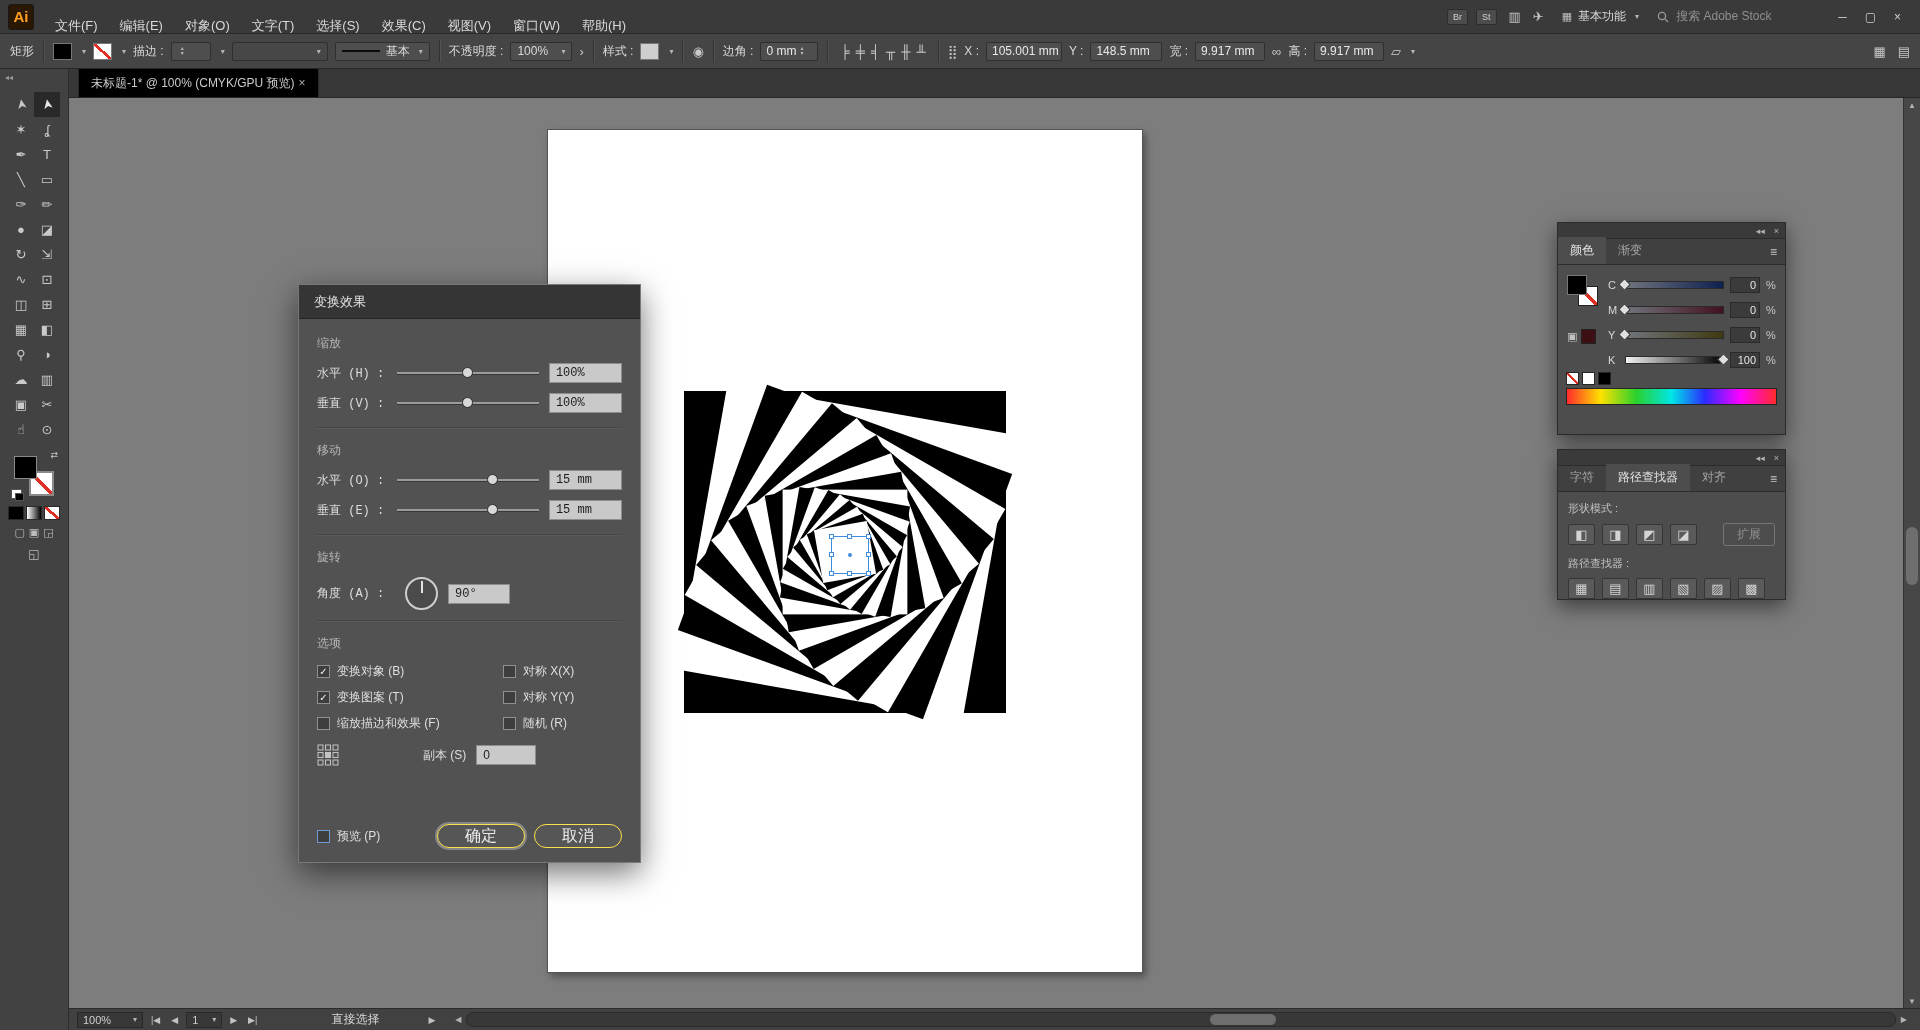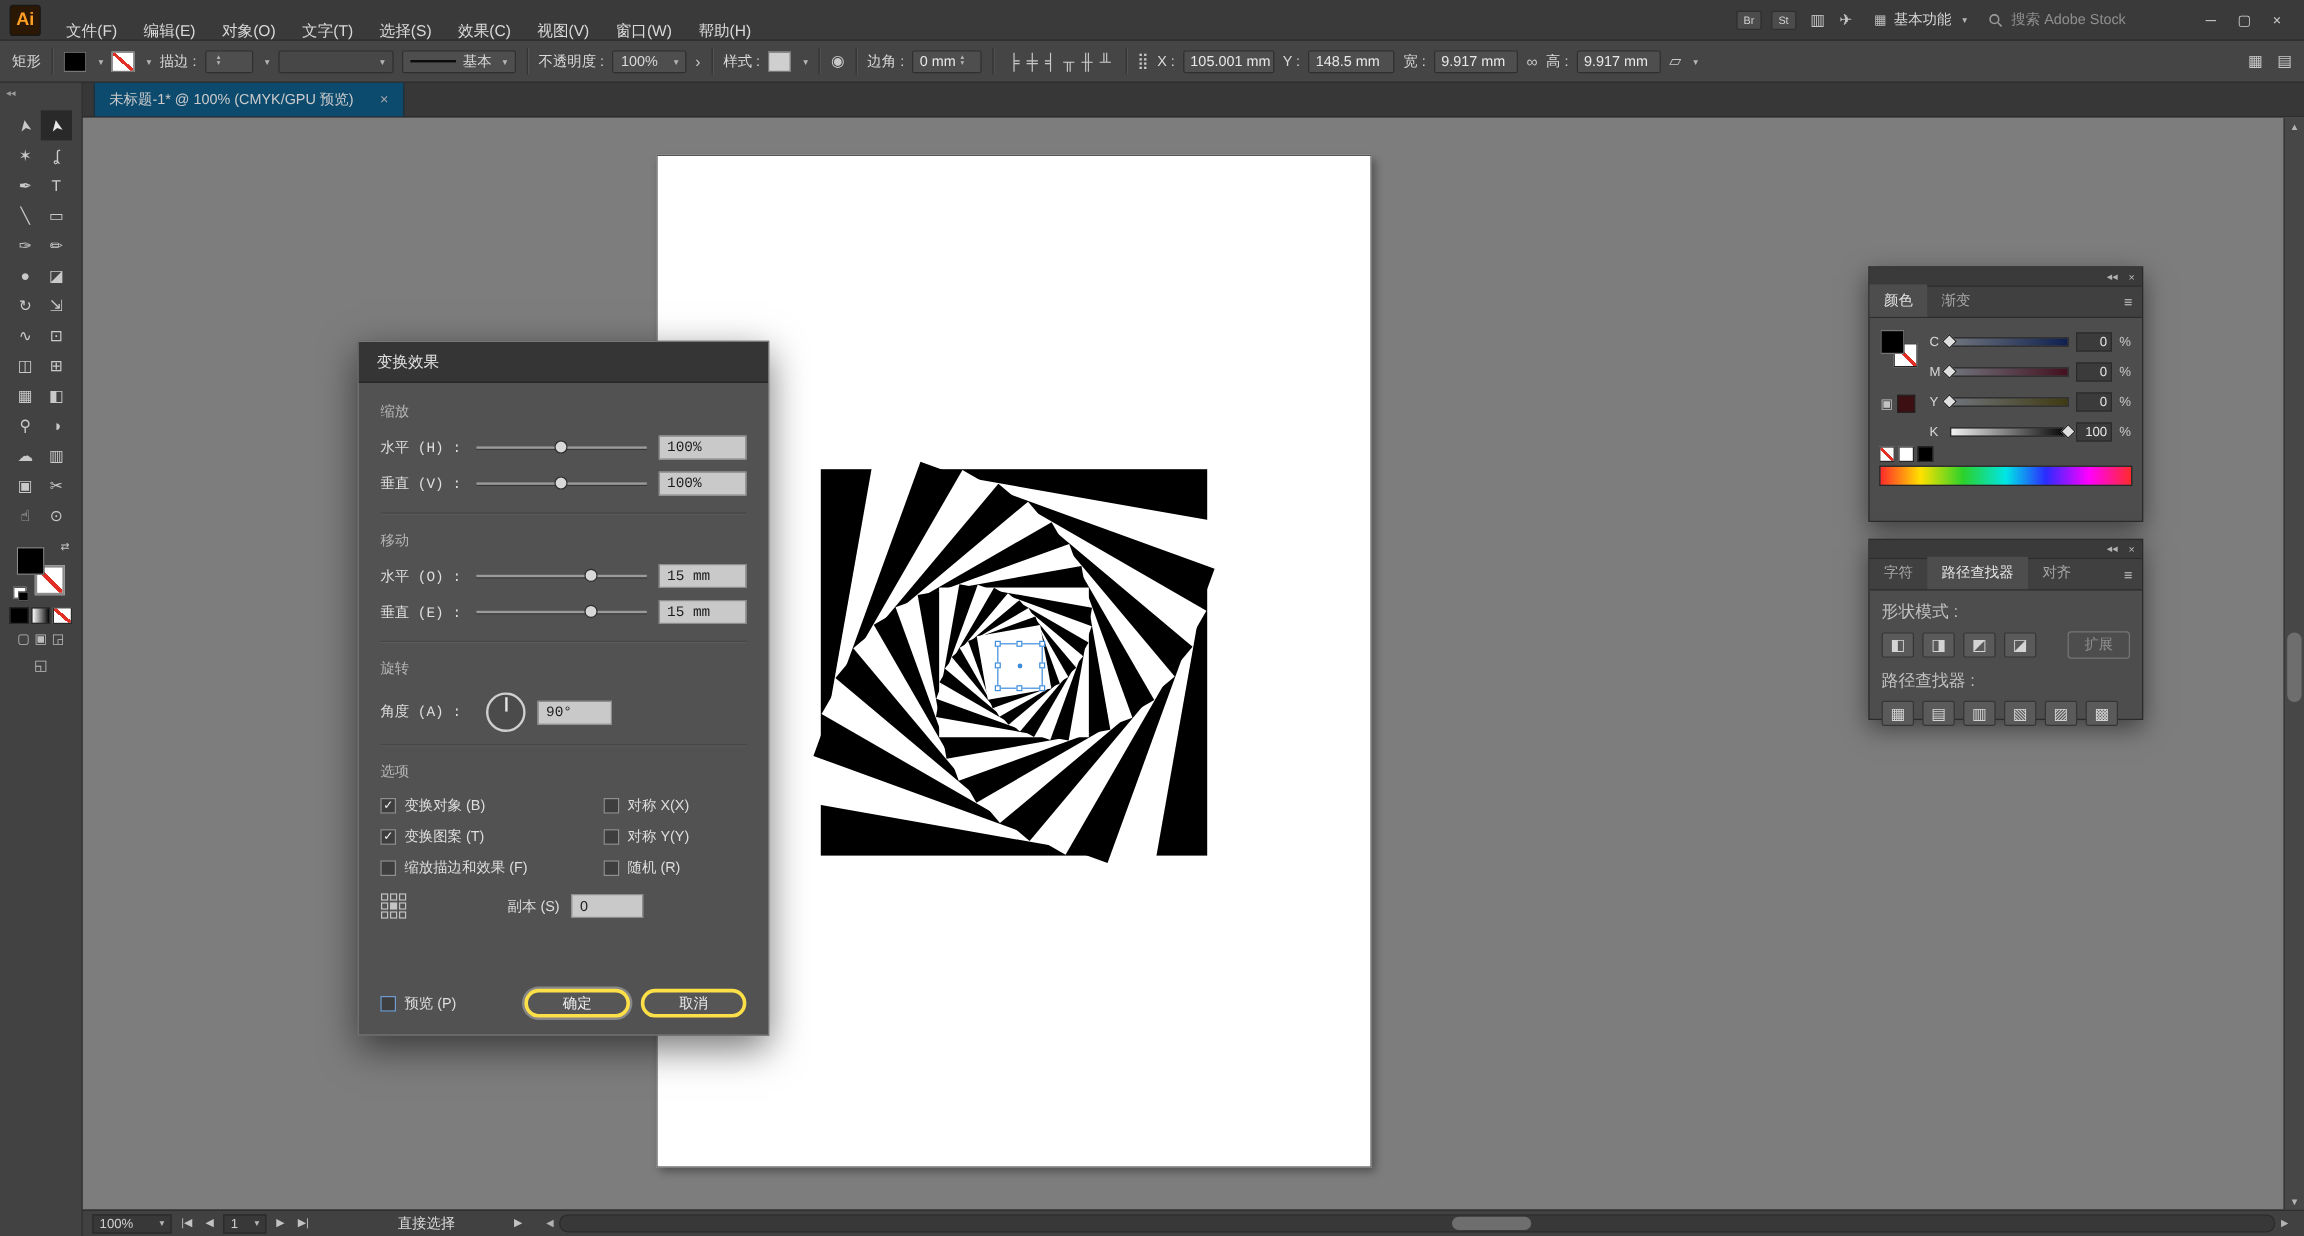--- a/index.html
+++ b/index.html
@@ -62,21 +62,21 @@
   .cbtn{width:14px;height:12px;border:1px solid #2a2a2a;display:inline-block;}
   .cbtn.color{background:#000;}
   .cbtn.grad{background:linear-gradient(to right,#fff,#000);}
   .cbtn.none{background:#fff linear-gradient(to top right,transparent 42%,#e03025 42%,#e03025 58%,transparent 58%);}
   .tb-drawmodes{display:flex;justify-content:center;gap:4px;color:#bdbdbd;font-size:11px;margin-bottom:8px;}
   .tb-screenmode{text-align:center;color:#bdbdbd;font-size:12px;}
 
   
   #tabbar{position:absolute;left:69px;top:69px;right:0;height:29px;background:#373737;border-bottom:1px solid #262626;
           display:flex;align-items:stretch;box-sizing:border-box;}
-  .doc-tab{margin-left:9px;background:#0c4a6e;display:flex;align-items:center;gap:22px;padding:0 12px;
+  .doc-tab{margin-left:9px;background:#000000;display:flex;align-items:center;gap:4px;padding:0 12px;
            font-size:12px;color:#cbcbcb;border-right:1px solid #2a2a2a;border-left:1px solid #2a2a2a;}
   .tab-close{color:#a8a8a8;font-size:12px;}
 
   
   #canvas{position:absolute;left:69px;top:98px;right:0;bottom:22px;background:#7d7d7d;overflow:hidden;}
   #artboard{position:absolute;left:478px;top:31px;width:594px;height:842px;background:#ffffff;
             border:1px solid #555;box-shadow:3px 4px 7px rgba(0,0,0,0.35);}
   #op-art{position:absolute;left:0;top:0;pointer-events:none;}
   #selection-box{position:absolute;border:1px solid #3e8ddd;}
   #selection-box .h{position:absolute;width:5px;height:5px;background:#fff;border:1px solid #3e8ddd;box-sizing:border-box;}
@@ -126,22 +126,22 @@
   .chk{display:flex;align-items:center;gap:7px;font-size:12px;color:#dedede;}
   .chk .box{width:13px;height:13px;background:#3e3e3e;border:1px solid #909090;display:flex;align-items:center;
             justify-content:center;font-size:10px;color:#f2f2f2;box-sizing:border-box;flex:0 0 auto;}
   .chk .box.on::after{content:"✓";}
   .chk .box.blue{border-color:#6f9bd1;}
   .opt-grid{display:grid;grid-template-columns:186px auto;row-gap:9px;}
   .copies-row{display:flex;align-items:center;margin:12px 0 2px;}
   .copies-label{margin-left:84px;font-size:12px;color:#dedede;}
   .dlg-footer{margin-top:auto;display:flex;align-items:center;}
   .btn-group{margin-left:auto;display:flex;gap:9px;}
-  .dlg-btn{height:24px;min-width:88px;border-radius:13px;border:3px solid #fde047;background:#565656;color:#ececec;
-           font-size:12px;display:flex;align-items:center;justify-content:center;padding:0 14px;box-sizing:border-box;
+  .dlg-btn{height:24px;min-width:88px;border-radius:13px;border:1px solid #fde047;background:#565656;color:#ececec;
+           font-size:16px;display:flex;align-items:center;justify-content:center;padding:0 14px;box-sizing:border-box;
            font-family:inherit;}
   .dlg-btn.primary{box-shadow:0 0 0 2px rgba(235,235,235,0.35);}
   .ref-grid{flex:0 0 auto;}
 
   
   .panel{position:absolute;width:229px;background:#4d4d4d;border:1px solid #2b2b2b;z-index:40;
          box-shadow:0 7px 20px rgba(0,0,0,0.5);box-sizing:border-box;}
   .panel-grip{height:15px;background:#3a3a3a;display:flex;align-items:center;justify-content:flex-end;gap:9px;
               padding:0 6px;color:#b3b3b3;font-size:9px;border-bottom:1px solid #2b2b2b;}
   .panel-tabs{height:25px;background:#404040;display:flex;align-items:flex-end;border-bottom:1px solid #2d2d2d;position:relative;}
@@ -173,21 +173,21 @@
   .color-bottom{position:absolute;left:8px;right:8px;bottom:6px;}
   .swatch-row{display:flex;gap:3px;margin-bottom:3px;}
   .sw{width:13px;height:13px;border:1px solid #262626;box-sizing:border-box;}
   .sw.none{background:#fff linear-gradient(to top right,transparent 42%,#e03025 42%,#e03025 58%,transparent 58%);}
   .sw.white{background:#fff;}
   .sw.black{background:#000;}
   .spectrum{height:15px;border:1px solid #262626;
     background:linear-gradient(to right,#ff2b2b 0%,#ffe100 16%,#2bd12b 33%,#00e6e6 50%,#2b2bff 66%,#ff00ff 83%,#ff2b2b 100%);}
   #pathfinder-panel{left:1557px;top:449px;height:151px;}
   .pf-body{padding:5px 10px 10px;}
-  .pf-label{font-size:14px;color:#c0c0c0;margin:4px 0 7px;}
+  .pf-label{font-size:11px;color:#c0c0c0;margin:4px 0 7px;}
   .pf-row{display:flex;align-items:center;gap:7px;}
   .pf-btn{width:27px;height:21px;background:#5a5a5a;border:1px solid #353535;border-radius:2px;color:#d4d4d4;
           font-size:13px;display:flex;align-items:center;justify-content:center;box-sizing:border-box;}
   .expand-btn{margin-left:auto;padding:2px 13px;font-size:12px;color:#8f8f8f;border:1px solid #757575;
               border-radius:3px;background:transparent;font-family:inherit;}
 
   
   #watermark{position:absolute;left:1388px;top:942px;z-index:45;font-size:45px;font-weight:800;
              color:rgba(22,22,22,0.9);letter-spacing:2px;white-space:nowrap;}
   #watermark .brand{margin-right:14px;}

